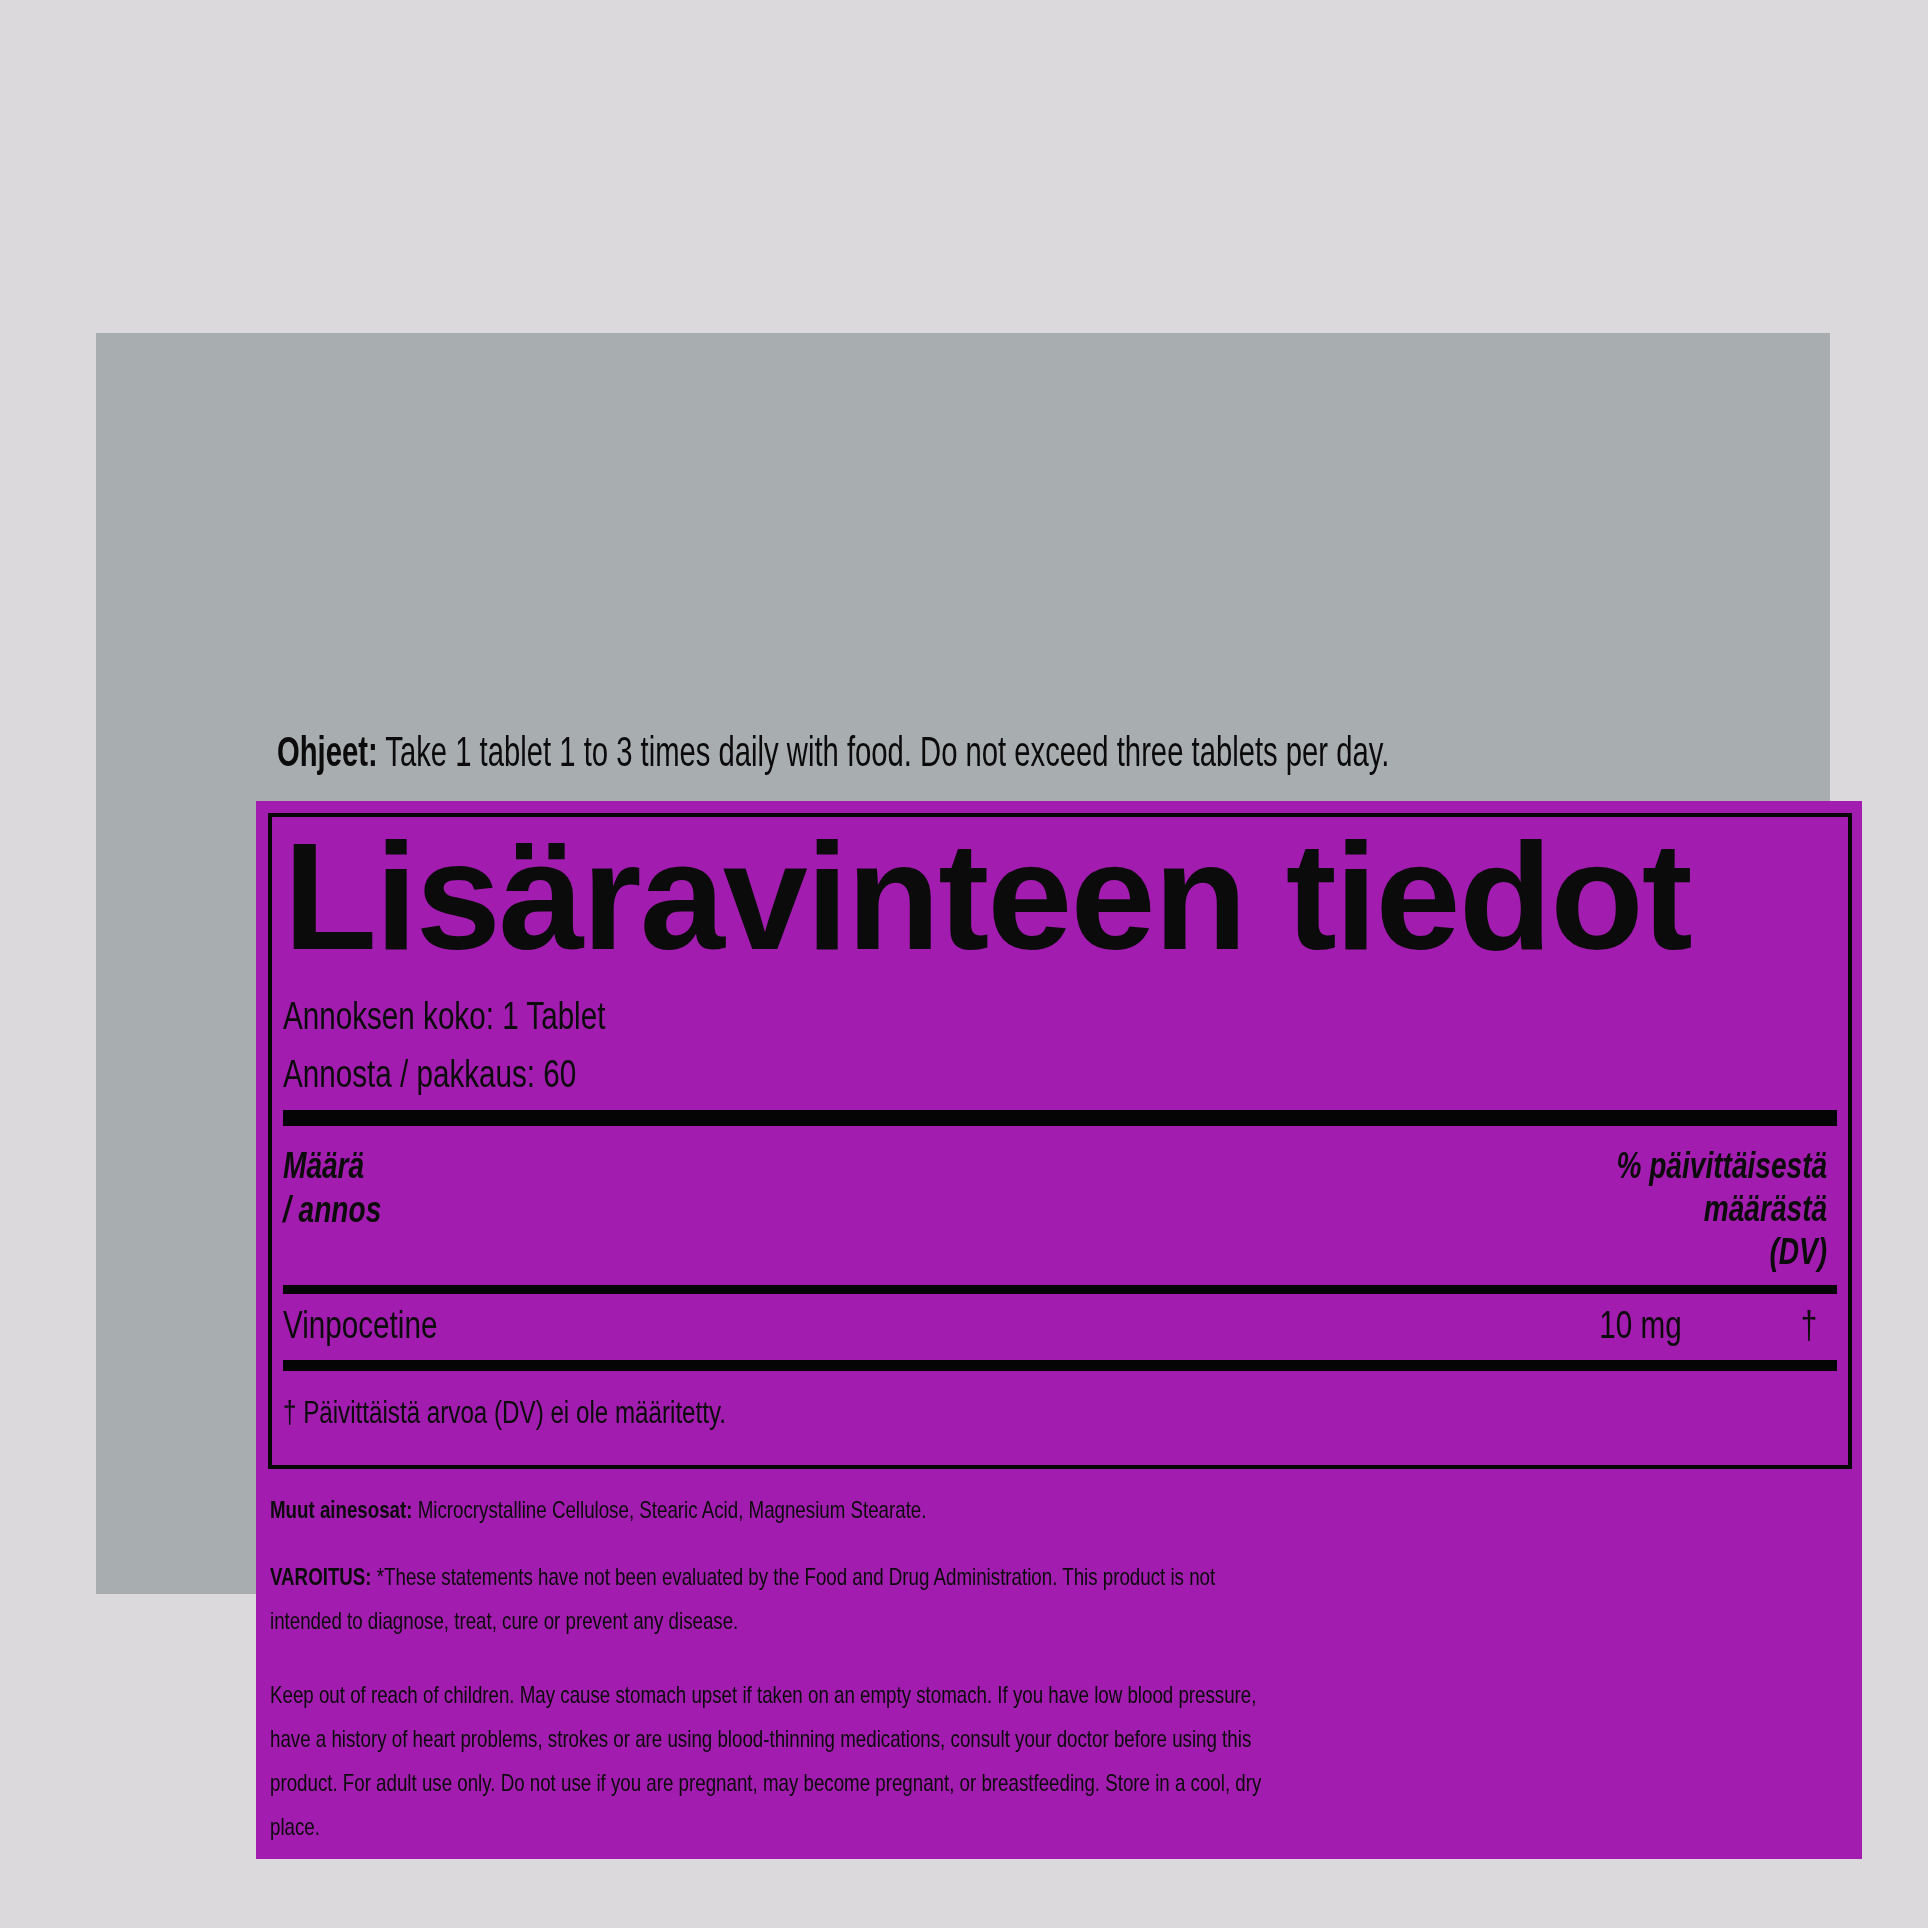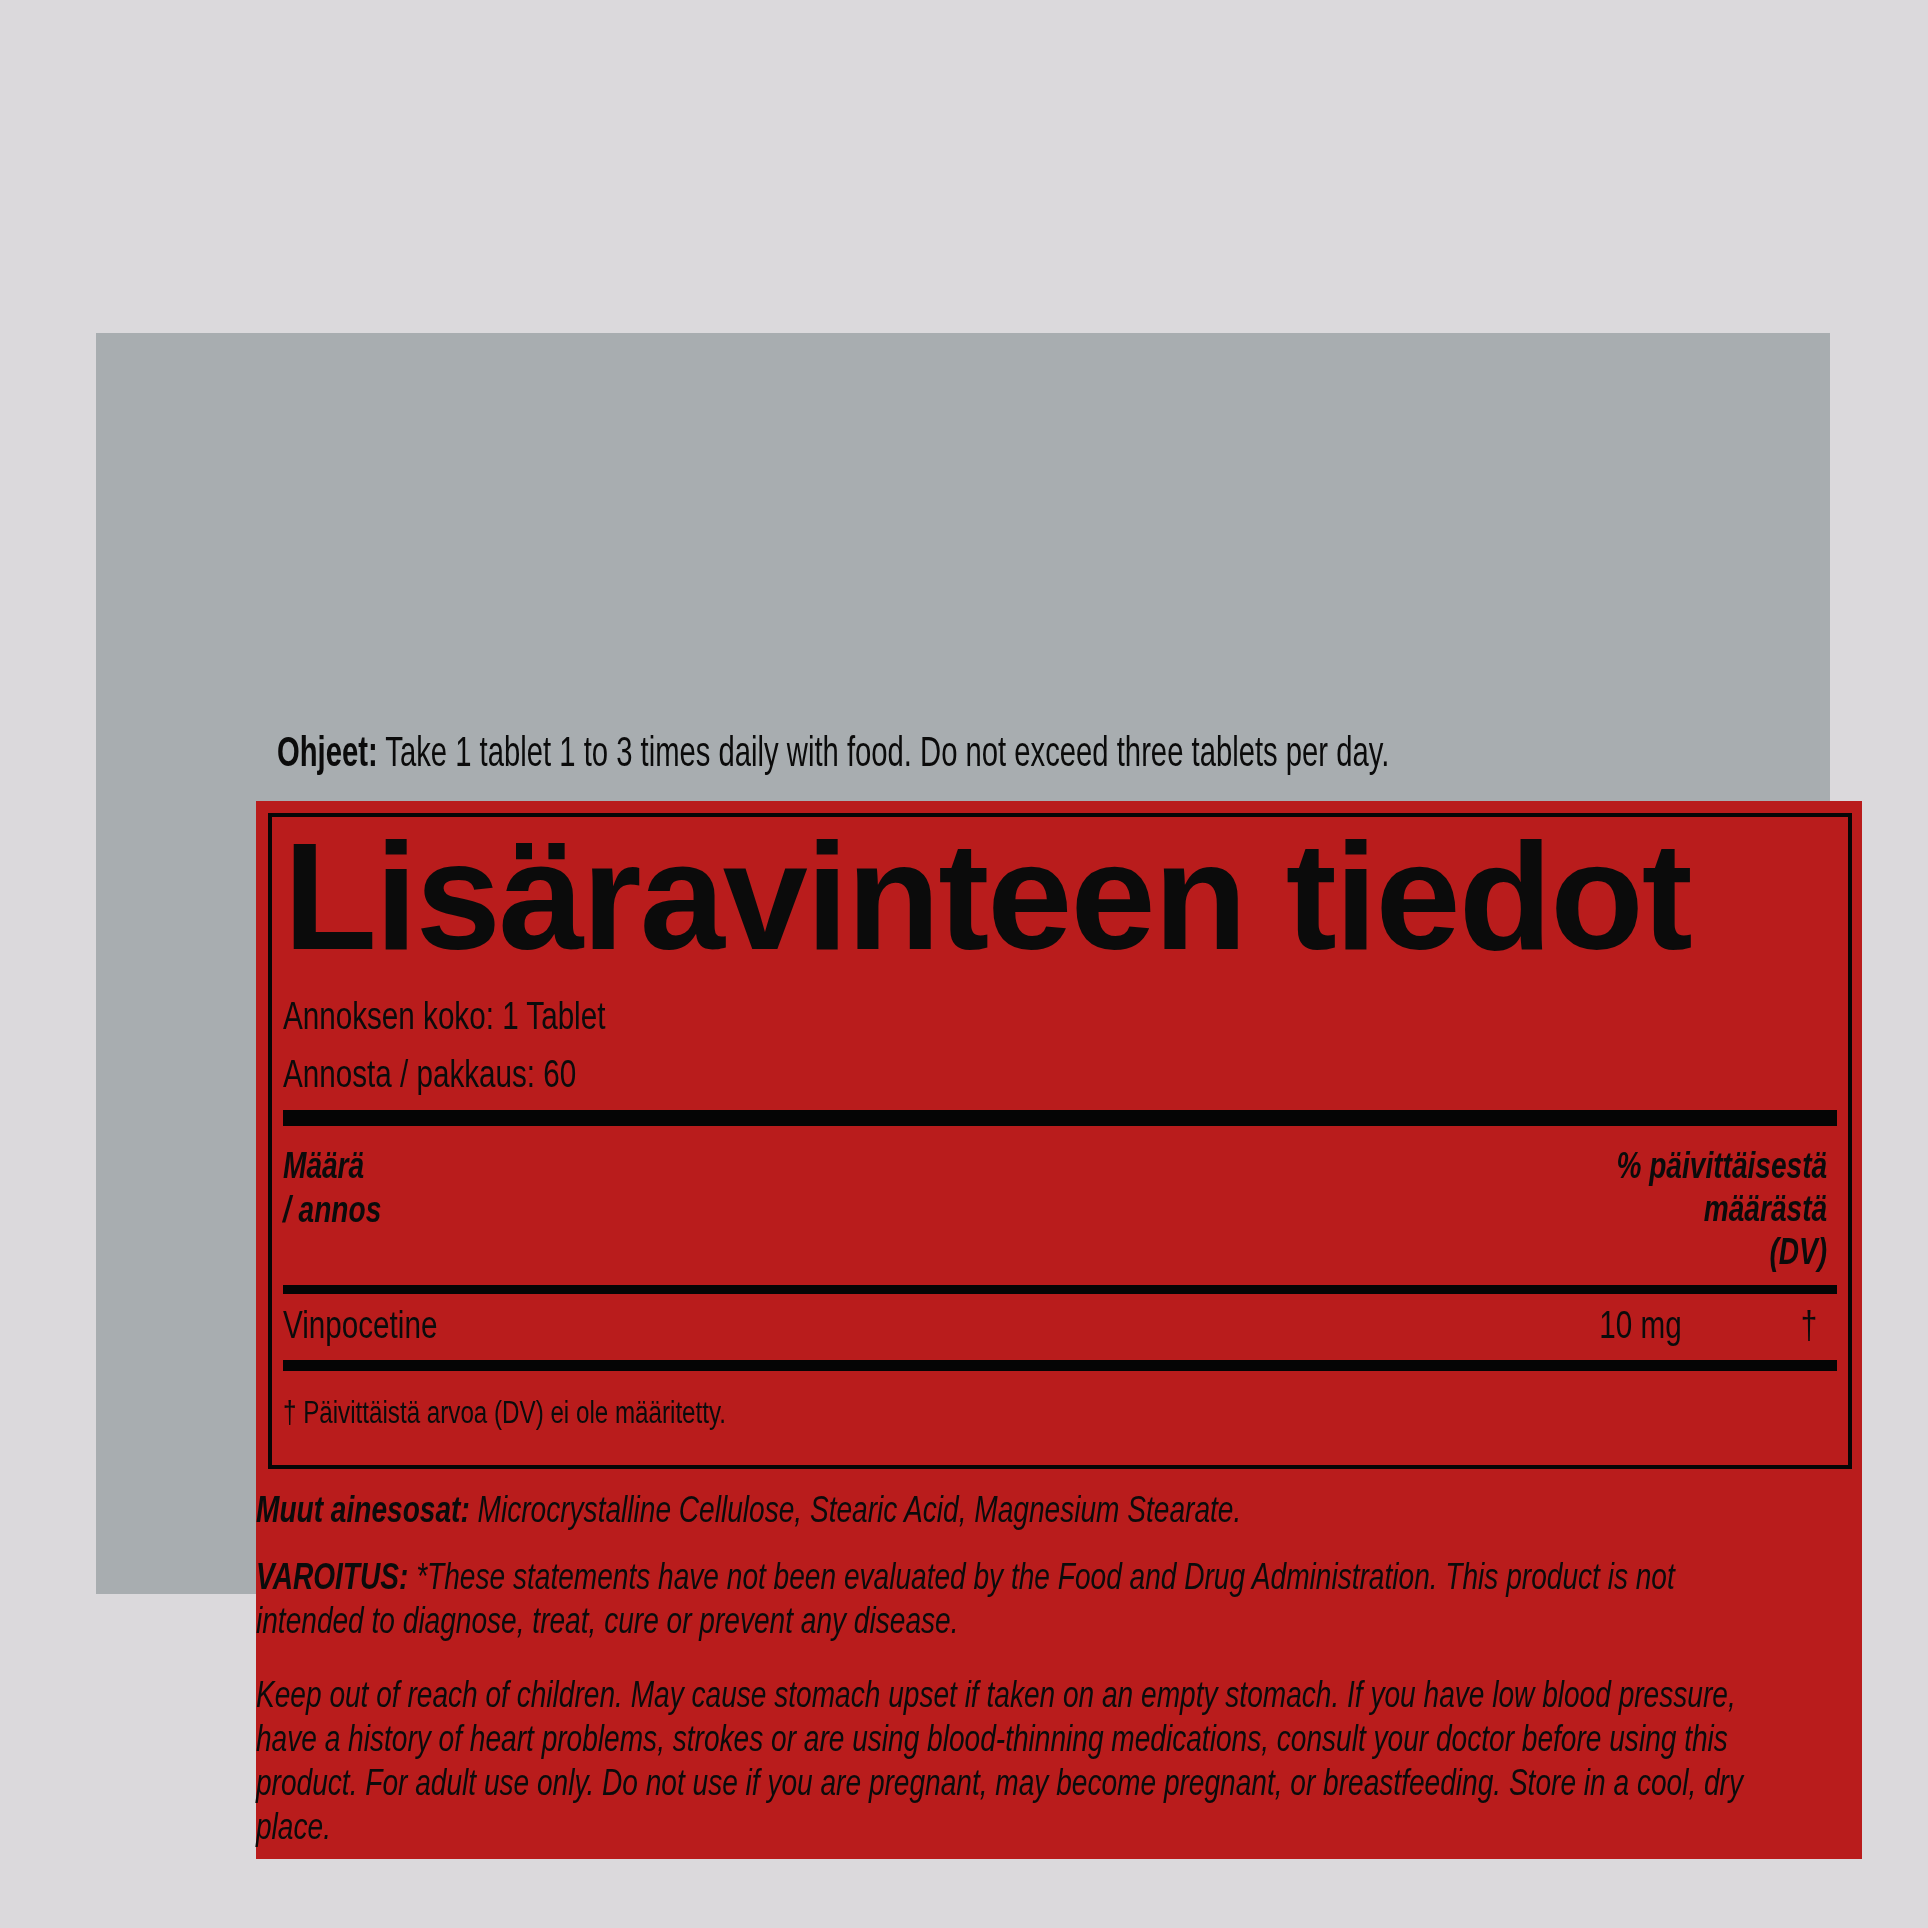--- a/index.html
+++ b/index.html
@@ -17,21 +17,21 @@
   
   .directions{
     position:absolute;left:181px;top:393px;
     font-size:43px;line-height:51px;white-space:nowrap;
     transform:scaleX(0.68);transform-origin:0 50%;
   }
   .directions b{font-weight:bold;}
   
   .label{
     position:absolute;left:160px;top:468px;width:1606px;height:1058px;
-    background:#b91c1c;
+    background:#a21caf;
   }
   
   .facts-box{
     position:absolute;left:12.2px;top:12.2px;width:1584px;height:656px;
     box-sizing:border-box;border:4.7px solid #060606;
     padding:0 11.3px;overflow:hidden;
   }
   .facts-title{
     font-weight:bold;font-size:153px;line-height:141px;margin-top:7.5px;
     letter-spacing:-1.9px;white-space:nowrap;
@@ -67,21 +67,21 @@
   }
   .row-dv{
     position:absolute;right:20px;top:0;white-space:nowrap;
     transform:scaleX(0.78);transform-origin:100% 50%;
   }
   .facts-footnote{
     margin-top:23.5px;font-size:31px;line-height:38px;white-space:nowrap;
     transform:scaleX(0.78);transform-origin:0 50%;
   }
   
-  .para{position:absolute;left:0;font-size:36px;line-height:44px;font-style:italic;}
+  .para{position:absolute;left:14px;font-size:24px;line-height:44px;}
   .para .pline{
     white-space:nowrap;transform:scaleX(0.78);transform-origin:0 50%;
   }
   .other-ingredients{top:687px;}
   .warning{top:754px;}
   .caution{top:872px;}
   .para b{font-weight:bold;}
 </style>
 </head>
 <body>

